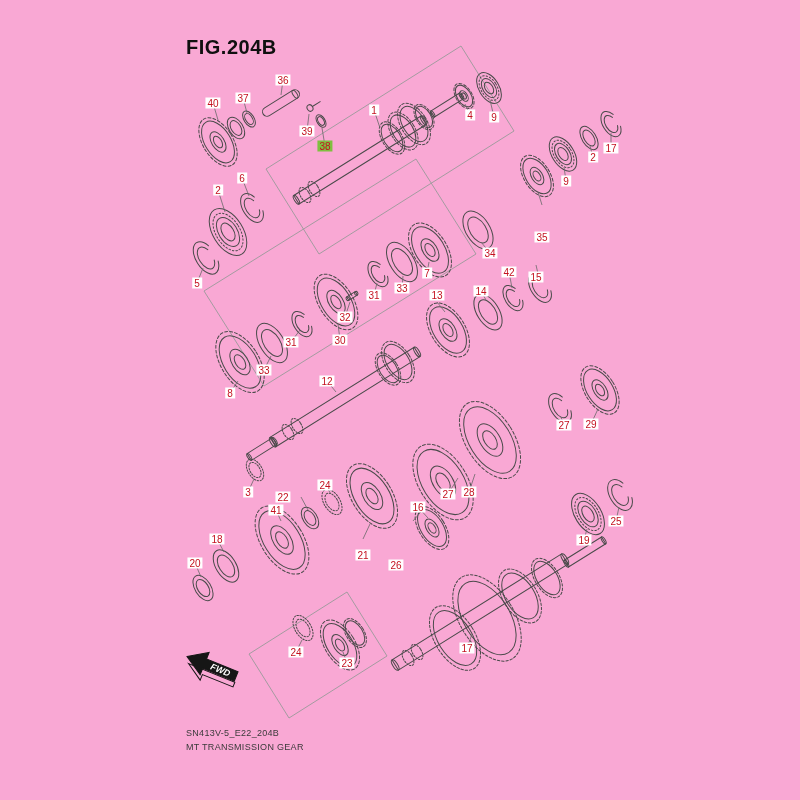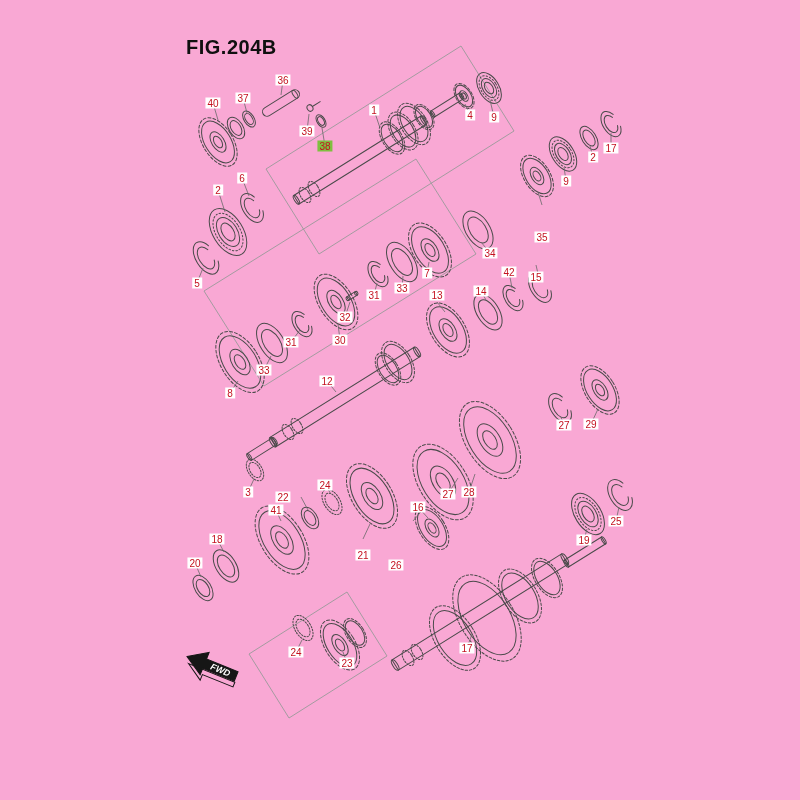--- a/index.html
+++ b/index.html
@@ -444,14 +444,18 @@
       <span class="callout" style="left: 363px; top: 539px; margin-top: 16px;">21</span>
       <span class="callout" style="left: 217px; top: 539px;">18</span>
       <span class="callout" style="left: 195px; top: 563px;">20</span>
       <span class="callout" style="left: 584px; top: 540px;">19</span>
       <span class="callout" style="left: 616px; top: 521px;">25</span>
       <span class="callout" style="left: 467px; top: 648px;">17</span>
       <span class="callout" style="left: 296px; top: 652px;">24</span>
       <span class="callout" style="left: 347px; top: 663px; text-align: center;">23</span>
     </div>
 
+  <div class="footer">
+    <div>SN413V-5_E22_204B</div>
+    <div>MT TRANSMISSION GEAR</div>
+  </div>
 
 </div>
 
 </body></html>

